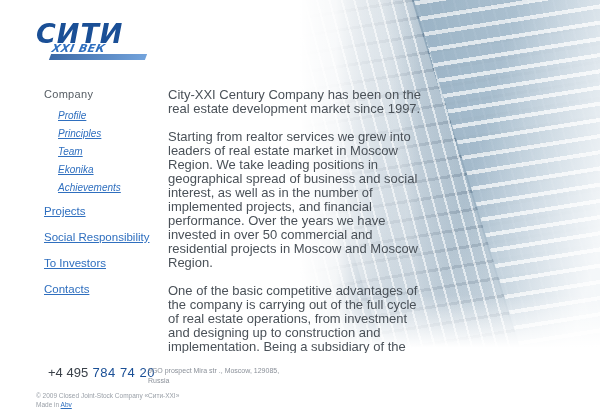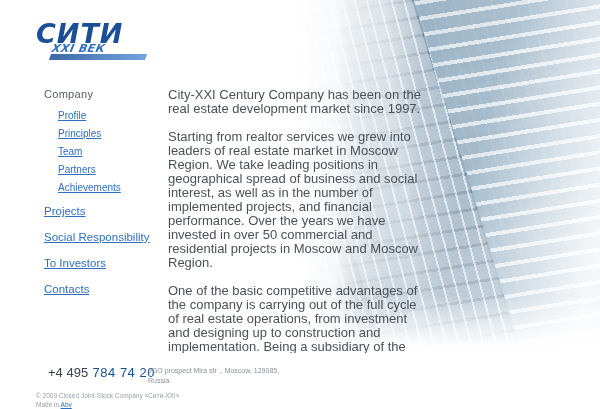--- a/index.html
+++ b/index.html
@@ -147,20 +147,21 @@
   }
   .nav .sub {
     margin-left: 14px;
   }
   .nav .sub a {
     display: block;
     font-size: 10px;
     color: #2f6fbf;
     text-decoration: underline;
     margin-bottom: 7px;
+    font-style: italic;
   }
   .nav .main-links {
     margin-top: 12px;
   }
   .nav .main-links a {
     display: block;
     font-size: 11.5px;
     color: #2f6fbf;
     margin-bottom: 14px;
   }
@@ -248,21 +249,21 @@
     <div class="logo-sub">XXI ВЕК</div>
   </div>
 
   <nav class="nav">
     <div class="nav-title">Company</div>
 
     <div class="sub">
       <a href="#">Profile</a>
       <a href="#">Principles</a>
       <a href="#">Team</a>
-      <a href="#">Partners</a>
+      <a href="#">Ekonika</a>
       <a href="#">Achievements</a>
     </div>
 
     <div class="main-links">
       <a href="#">Projects</a>
       <a href="#">Social Responsibility</a>
       <a href="#">To Investors</a>
       <a href="#">Contacts</a>
     </div>
   </nav>

